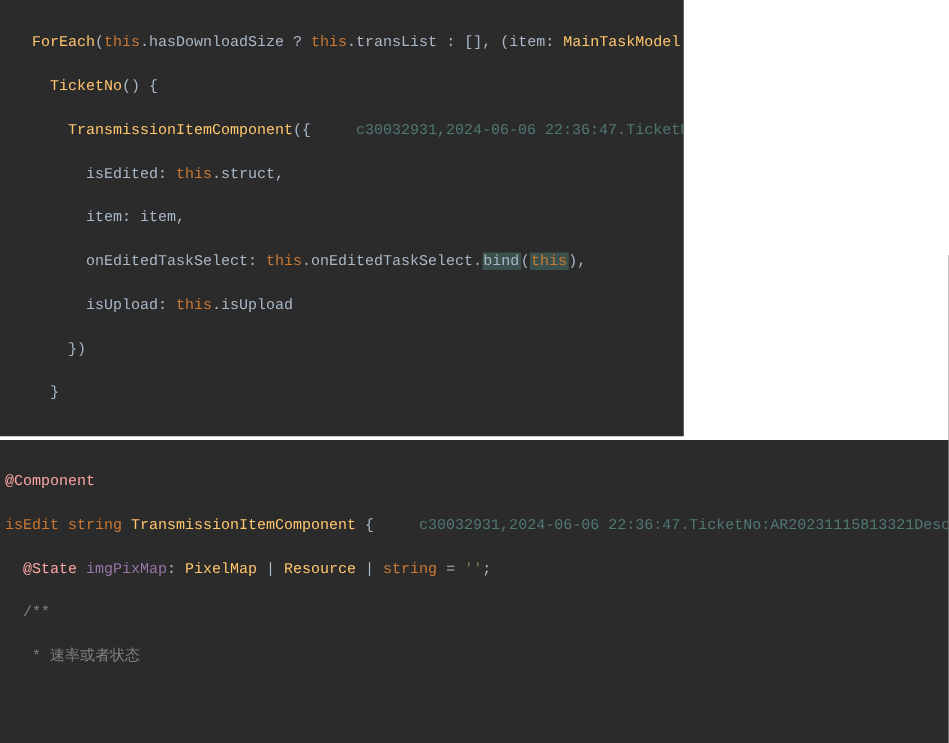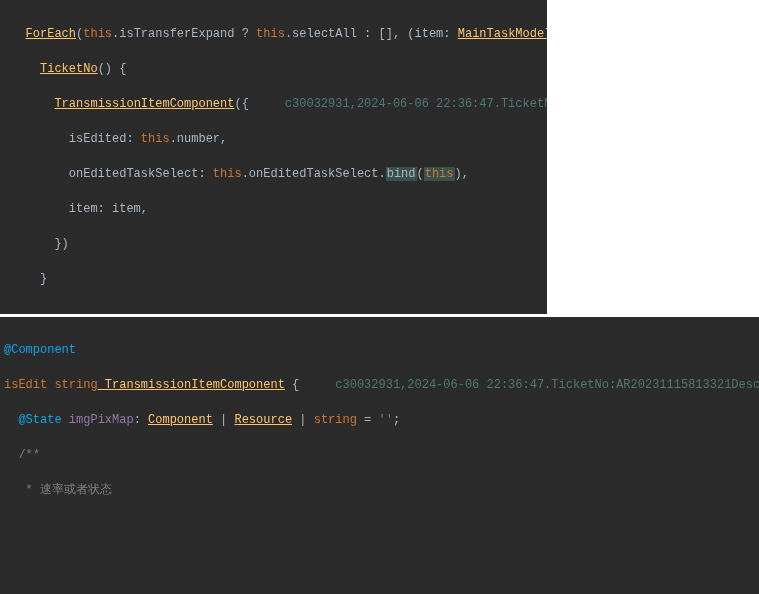--- a/index.html
+++ b/index.html
@@ -12,50 +12,51 @@
   }
   .code-block {
     background: #2b2b2b;
     color: #a9b7c6;
     padding: 8px 4px;
     white-space: pre;
     overflow: hidden;
     margin-bottom: 3px;
   }
   .line { display: block; min-height: 17.5px; }
-  .deco { color: #0ea5e9; }
+  .deco { color: #fca5a5; }
   .punct { color: #a9b7c6; }
   .bind-hl { background: #3b514d; color: #a9b7c6; padding: 0 1px; }
   .cyan { color: #507874; }
   .white { color: #a9b7c6; margin-top: 12px; }
   .purple { color: #9876aa; }
   .orange { color: #cc7832; }
-  .yellow { color: #ffc66d; text-decoration: underline; }
+  .yellow { color: #ffc66d; }
   .green { color: #6a8759; }
   .blue { color: #6897bb; }
   .lgray { color: #808080; }
 </style>
 </head>
 <body>
 
 <div class="code-block" style="width:547px;">
-<span class="line">   <span class="yellow">ForEach</span><span class="punct">(</span><span class="orange">this</span><span>.isTransferExpand ? </span><span class="orange">this</span><span>.selectAll : [], (</span><span class="white">item</span><span>: </span><span class="yellow">MainTaskModel</span></span>
+<span class="line">   <span class="yellow">ForEach</span><span class="punct">(</span><span class="orange">this</span><span>.hasDownloadSize ? </span><span class="orange">this</span><span>.transList : [], (</span><span class="white">item</span><span>: </span><span class="yellow">MainTaskModel</span></span>
 <span class="line">     <span class="yellow">TicketNo</span><span>() {</span></span>
 <span class="line">       <span class="yellow">TransmissionItemComponent</span><span>({</span><span class="cyan">     c30032931,2024-06-06 22:36:47.TicketNo:AR20231</span></span>
-<span class="line">         <span>isEdited: </span><span class="orange">this</span><span>.number,</span></span>
+<span class="line">         <span>isEdited: </span><span class="orange">this</span><span>.struct,</span></span>
+<span class="line">         <span>item: item,</span></span>
 <span class="line">         <span>onEditedTaskSelect: </span><span class="orange">this</span><span>.onEditedTaskSelect.</span><span class="bind-hl">bind</span><span>(</span><span class="orange bind-hl">this</span><span>),</span></span>
-<span class="line">         <span>item: item,</span></span>
+<span class="line">         <span>isUpload: </span><span class="orange">this</span><span>.isUpload</span></span>
 <span class="line">       <span>})</span></span>
 <span class="line">     <span>}</span></span>
 </div>
 
 <div class="code-block" style="width:759px;">
 <span class="line"><span class="deco">@Component</span></span>
 <span class="line"><span class="orange">isEdit</span><span class="orange"> string</span><span class="yellow"> TransmissionItemComponent</span><span> {</span><span class="cyan">     c30032931,2024-06-06 22:36:47.TicketNo:AR20231115813321Description: 【工</span></span>
-<span class="line">  <span class="deco">@State</span><span class="purple"> imgPixMap</span><span>: </span><span class="yellow">Component</span><span> | </span><span class="yellow">Resource</span><span> | </span><span class="orange">string</span><span> = </span><span class="green">''</span><span>;</span></span>
+<span class="line">  <span class="deco">@State</span><span class="purple"> imgPixMap</span><span>: </span><span class="yellow">PixelMap</span><span> | </span><span class="yellow">Resource</span><span> | </span><span class="orange">string</span><span> = </span><span class="green">''</span><span>;</span></span>
 <span class="line">  <span class="lgray">/**</span></span>
 <span class="line">  <span class="lgray"> * 速率或者状态</span></span>
 
 
 
 
 
 
 
 

